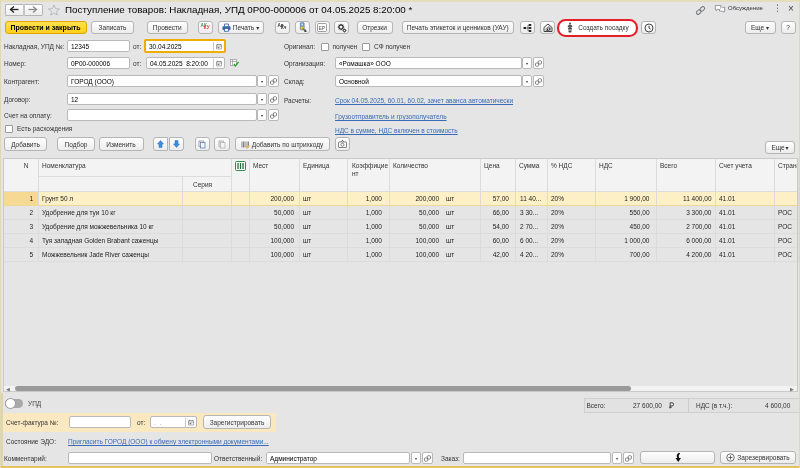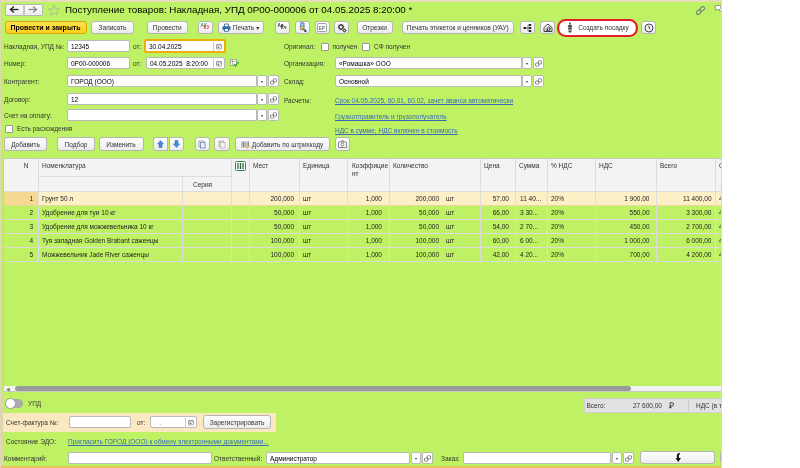--- a/index.html
+++ b/index.html
@@ -1,16 +1,16 @@
 <!DOCTYPE html>
 <html><head><meta charset="utf-8">
 <style>
 * { margin:0; padding:0; box-sizing:border-box; }
 html,body { width:800px; height:468px; background:#fff; }
-#page { position:relative; width:722px; height:468px; background:#bef264;
+#page { position:relative; width:800px; height:468px; background:#e5e5e5;
   font-family:"Liberation Sans", sans-serif; font-size:6.5px; color:#222;
   border-left:1.5px solid #e0d8b0; border-right:1.5px solid #e0d8b0; overflow:hidden; }
 .ab { position:absolute; }
 .btn { position:absolute; background:linear-gradient(#fefefe,#ececec); border:1px solid #b5b5b5;
   border-radius:3px; font-size:6.5px; color:#333; display:flex; align-items:center; justify-content:center; white-space:nowrap; }
 .inp { position:absolute; background:#fff; border:1px solid #b9b9b9; border-radius:2px;
   font-size:6.5px; color:#000; display:flex; align-items:center; padding-left:3px; white-space:nowrap; overflow:hidden; }
 .lbl { position:absolute; font-size:6.5px; color:#333; white-space:nowrap; }
 .lnk { position:absolute; font-size:6.5px; color:#3a6bb5; text-decoration:underline; white-space:nowrap; }
 .cb { position:absolute; width:8px; height:8px; background:#fff; border:1px solid #999; border-radius:1px; }

